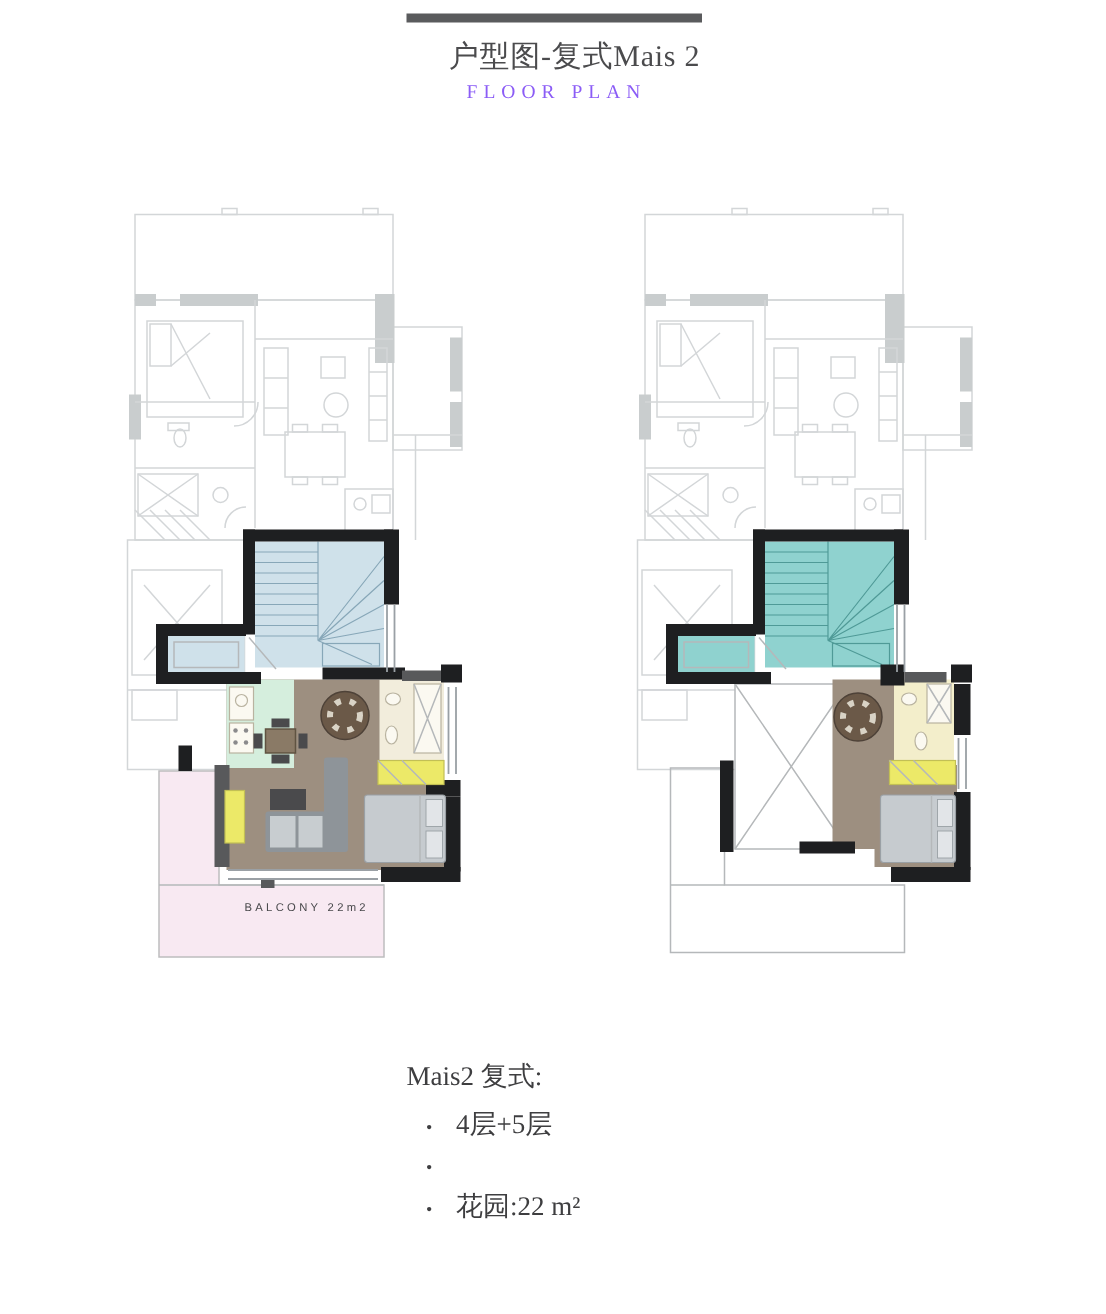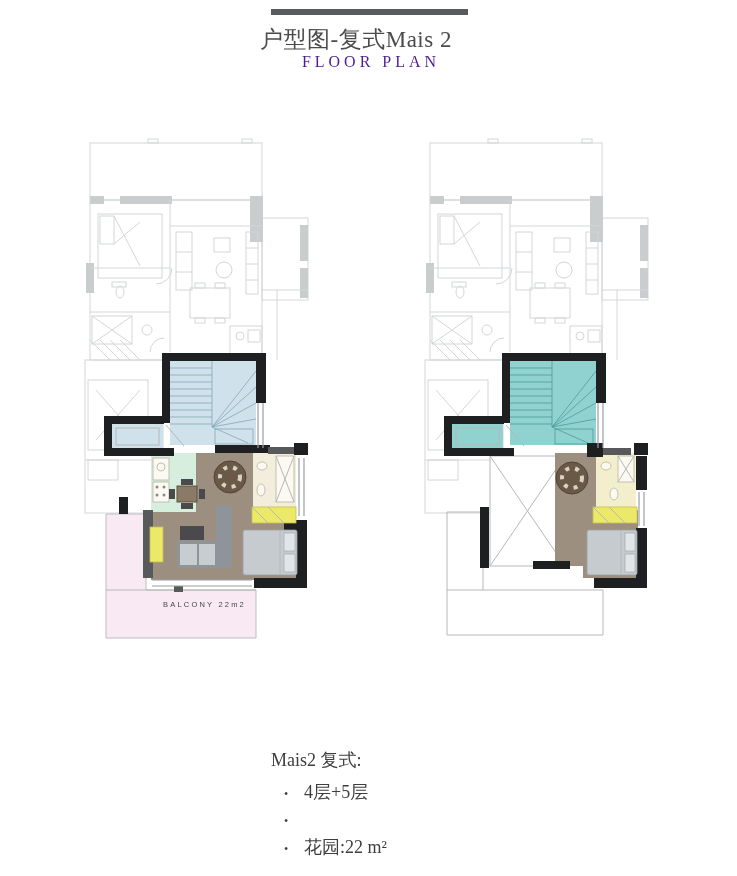--- a/index.html
+++ b/index.html
@@ -1,24 +1,24 @@
 <!DOCTYPE html>
 <html style="--bar: #5a5b5d; --walls: #1e1f21; --wall-gray: #58595b; --faded: #d3d6d8; --faded-fill: #c9cdce; --stairs-left: #cfe1ea; --stairs-right: #8fd2cf; --stair-lines-left: #87a7b8; --stair-lines-right: #4f9a97; --floor: #9d8f80; --kitchen: #d5eedd; --bath-left: #f2eddc; --bath-right: #f3eecb; --accent-yellow: #ece968; --balcony-pink: #f8e9f2; --bed: #c6cbcf; --sofa: #8e9499; --text: #3e3e40;"><head>
 <meta charset="utf-8">
 <style>
   html,body{margin:0;padding:0;background:#ffffff;}
   body{width:737px;height:876px;position:relative;overflow:hidden;
        font-family:"Liberation Serif", serif;}
 
   .top-bar{position:absolute;left:271px;top:9px;width:197px;height:6px;
            background:var(--bar,#5a5b5d);}
-  .title{position:absolute;left:206px;top:24px;width:300px;text-align:center;
-         font-size:23px;color:#4b4b4d;letter-spacing:.5px;white-space:nowrap;}
+  .title{position:absolute;left:233px;top:24px;width:300px;text-align:center;
+         font-size:20px;color:#4b4b4d;letter-spacing:.5px;white-space:nowrap;}
   .subtitle{position:absolute;left:221px;top:53px;width:300px;text-align:center;
-            font-size:16px;letter-spacing:4px;color:#4c1d95;}
+            font-size:13px;letter-spacing:4px;color:#8b5cf6;}
 
   .plan-svg{position:absolute;left:0;top:0;}
 
   
   .w  {fill:var(--walls,#1e1f21);}
   .wg {fill:var(--wall-gray,#58595b);}
   .fd {stroke:var(--faded,#d3d6d8);fill:none;stroke-width:1;}
   .fdf{fill:var(--faded-fill,#c9cdce);}
   .blue{fill:var(--stairs-left,#cfe1ea);}
   .teal{fill:var(--stairs-right,#8fd2cf);}
@@ -34,21 +34,21 @@
   .pillow{fill:#e2e5e8;stroke:#9aa0a5;stroke-width:.6;}
   .sofa{fill:var(--sofa,#8e9499);}
   .cush{fill:#c8cdd0;}
   .fix{stroke:#b9b3a0;fill:#fbf9f1;stroke-width:.8;}
   .win{stroke:#9aa0a5;stroke-width:1.2;fill:none;}
   .thin{stroke:#b5b8ba;stroke-width:1;fill:none;}
   .balcony-label{font-family:"Liberation Sans",sans-serif;font-size:7.5px;
                  letter-spacing:2.2px;fill:#47474a;}
 
   .notes{position:absolute;left:271px;top:705px;color:var(--text,#3e3e40);}
-  .notes-title{font-size:18px;margin-bottom:7px;margin-top:43px;}
+  .notes-title{font-size:18px;margin-bottom:7px;}
   .note-row{display:flex;align-items:baseline;font-size:18px;line-height:26.5px;}
   .bullet{width:20px;padding-left:13px;font-size:12px;}
 </style>
 </head>
 <body>
 
 <div class="top-bar"></div>
 <div class="title">户型图-复式Mais 2</div>
 <div class="subtitle">FLOOR PLAN</div>
 

